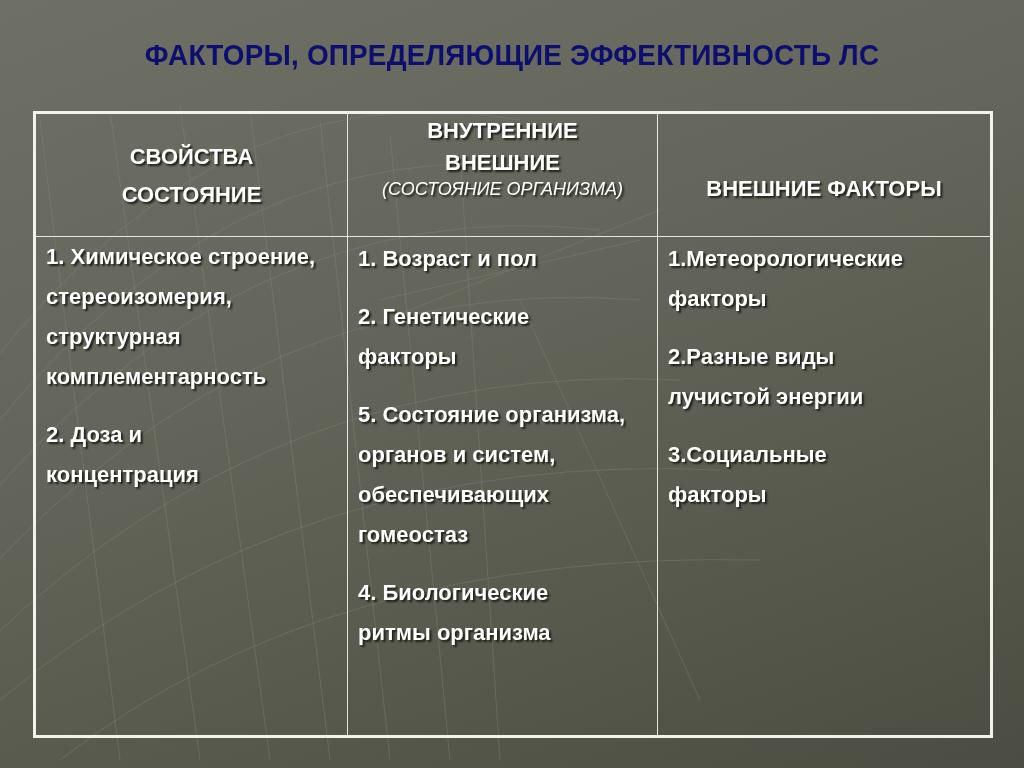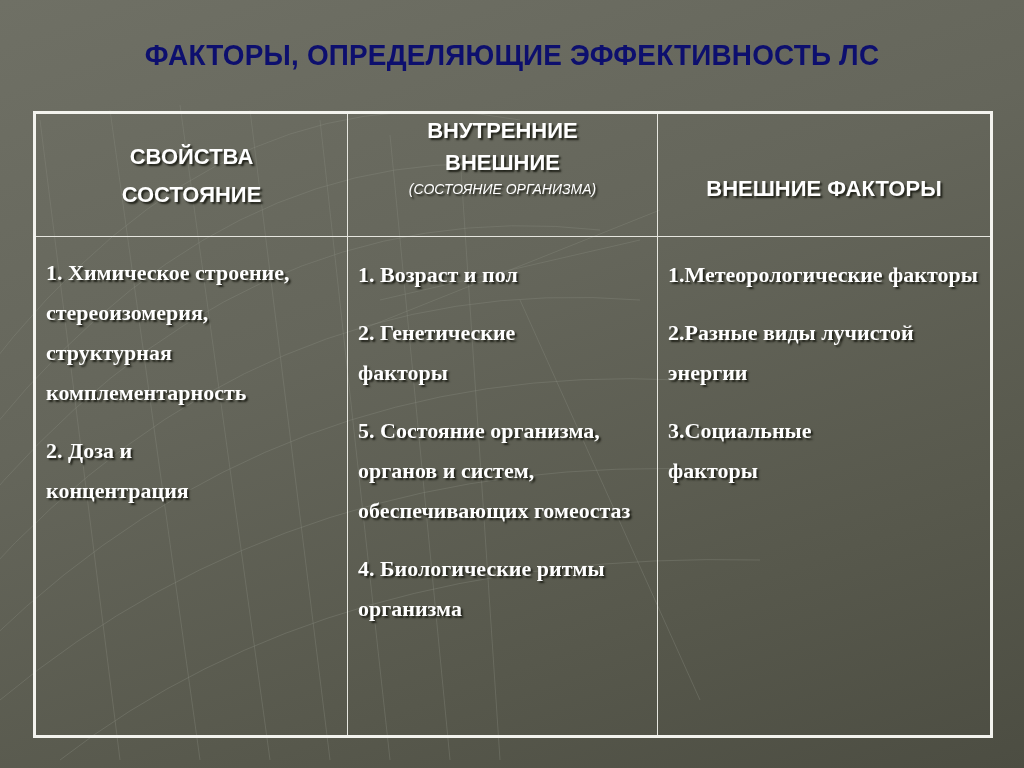--- a/index.html
+++ b/index.html
@@ -23,24 +23,24 @@
   table.factors td, table.factors th {
     border:1px solid #e6e6df; vertical-align:top; padding:0;
   }
   col.c1 { width:313px; } col.c2 { width:310px; } col.c3 { width:334px; }
   tr.head { height:124px; }
   th .hwrap { text-align:center; color:#fff; font-weight:bold; font-size:22px; line-height:38px;
     text-shadow: 2px 2px 2px #1f2018; }
   th.h1 .hwrap { padding-top:24px; }
   th.h2 .hwrap { padding-top:1px; line-height:32px; }
   th.h3 .hwrap { padding-top:56px; }
-  .sub { font-style:italic; font-weight:normal; font-size:14px; line-height:20px; display:block; }
+  .sub { font-style:italic; font-weight:normal; font-size:18px; line-height:20px; display:block; }
   td .cell { padding:2px 10px 0 10px; color:#fff; font-weight:bold; font-size:22px; line-height:40px;
     text-shadow: 2px 2px 2px #1f2018; }
-  td .cell p { margin:16px 0 18px 0;font-family:Liberation Serif, serif; }
+  td .cell p { margin:0 0 18px 0; }
   td.col1 .cell { padding-top:0; }
 </style>
 </head>
 <body>
 
 <svg class="bg-lines" viewBox="0 0 1024 768">
   <g fill="none" stroke="#8a8b80" stroke-opacity="0.35" stroke-width="1">
     <path d="M-50 420 Q 200 60 520 120"></path>
     <path d="M-40 470 Q 220 120 560 170"></path>
     <path d="M-30 520 Q 240 190 600 230"></path>

